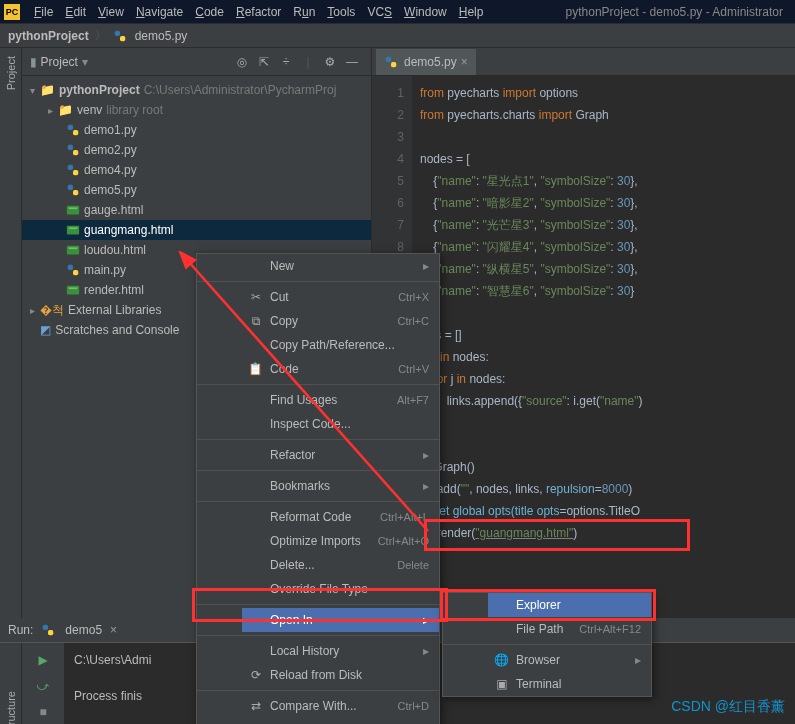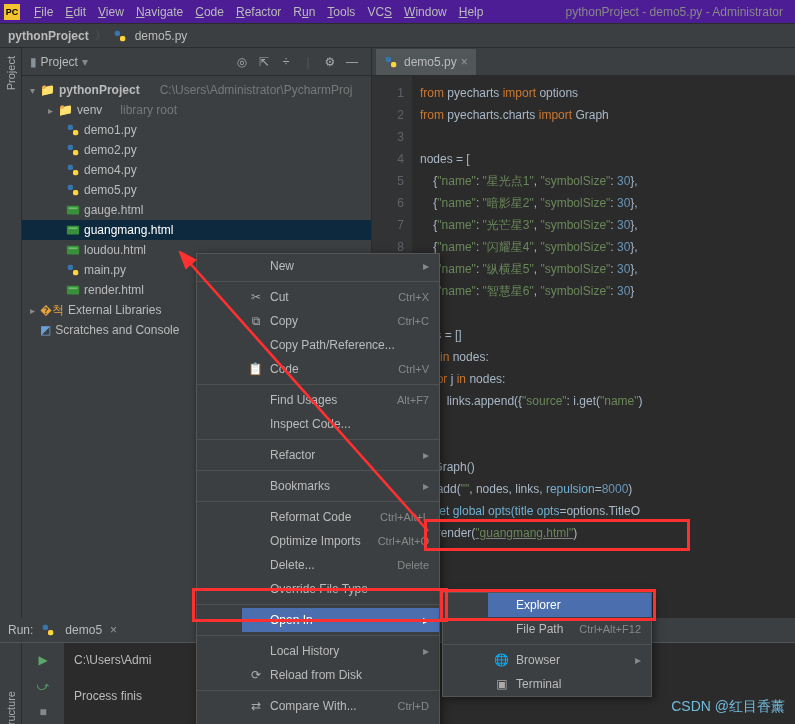--- a/index.html
+++ b/index.html
@@ -1,17 +1,17 @@
 <!DOCTYPE html>
 <html><head>
 <meta charset="utf-8">
 <style>
 * { margin: 0; padding: 0; box-sizing: border-box; font-family: "Segoe UI", Arial, sans-serif; font-size: 12px; }
 body { background: #3c3f41; color: #bbbbbb; width: 795px; height: 724px; overflow: hidden; position: relative; }
-.title-bar { height: 24px; background: #4c1d95; display: flex; align-items: center; padding: 0 4px; border-bottom: 1px solid #2b2b2b; }
+.title-bar { height: 24px; background: #0f172a; display: flex; align-items: center; padding: 0 4px; border-bottom: 1px solid #2b2b2b; }
 .app-icon { width: 16px; height: 16px; background: #f4c430; color: #000; font-size: 9px; font-weight: bold; display: flex; align-items: center; justify-content: center; margin-right: 8px; }
 .menu-item { padding: 0 6px; cursor: pointer; }
 .menu-item u { text-decoration: underline; }
 .title-text { margin-left: auto; color: #888; padding-right: 8px; }
 .breadcrumb { height: 24px; background: #3c3f41; display: flex; align-items: center; padding: 0 8px; gap: 6px; border-bottom: 1px solid #2b2b2b; }
 .breadcrumb .sep { color: #666; }
 .py-icon { width: 14px; height: 14px; display: inline-flex; align-items: center; justify-content: center; margin-right: 2px; }
 .main-row { display: flex; height: 570px; }
 .left-stripe { width: 22px; background: #3c3f41; border-right: 1px solid #2b2b2b; display: flex; flex-direction: column; align-items: center; padding-top: 8px; gap: 18px; }
 .vtext { writing-mode: vertical-rl; transform: rotate(180deg); color: #aaa; font-size: 11px; cursor: pointer; }
@@ -39,21 +39,21 @@
 .str { color: #6a8759; }
 .num { color: #6897bb; }
 .ref { color: #72b0d1; text-align: center; }
 .guangmang-underline { text-decoration: underline; text-decoration-color: #808080; }
 .render-box { border: 3px solid #ff3030; position: absolute; left: 424px; top: 519px; width: 266px; height: 32px; pointer-events: none; }
 .run-panel { height: 104px; border-top: 1px solid #555; background: #2b2b2b; display: flex; }
 .run-tabs { height: 24px; background: #3c3f41; display: flex; align-items: center; padding: 0 8px; gap: 8px; }
 .run-left { width: 42px; background: #3c3f41; display: flex; flex-direction: column; align-items: center; padding-top: 6px; gap: 4px; }
 .run-btn { width: 22px; height: 22px; display: flex; align-items: center; justify-content: center; cursor: pointer; }
 .run-output { flex: 1; font-family: Consolas, monospace; color: #bbb; padding: 6px 10px; line-height: 22px; font-size: 13px; }
-.watermark { position: absolute; right: 10px; bottom: 8px; color: #7dd3fc; font-size: 14px; opacity: 0.85; }
+.watermark { position: absolute; right: 10px; bottom: 8px; color: #0ea5e9; font-size: 14px; opacity: 0.85; }
 
 .ctx { position: absolute; background: #3c3f41; border: 1px solid #555; box-shadow: 2px 2px 8px rgba(0,0,0,.5); }
 .ctx-main { left: 196px; top: 253px; width: 244px; }
 .ctx-row { height: 24px; display: flex; align-items: center; padding: 0 10px 0 28px; position: relative; cursor: pointer; color: #bbb; margin-left: 45px; }
 .ctx-row .sc { margin-left: auto; color: #888; font-size: 11px; }
 .ctx-row .sub { margin-left: auto; color: #888; }
 .ctx-sep { height: 1px; background: #515151; margin: 3px 0; }
 .ctx-row .ricon { position: absolute; left: 6px; width: 16px; text-align: center; color: #aaa; }
 .ctx-row.hl { background: #4b6eaf; color: #fff; }
 .ctx-row.hl .sc, .ctx-row.hl .sub { color: #fff; }
@@ -112,27 +112,27 @@
       <span class="tool-icon">÷</span>
       <span class="tool-icon" style="color:#555">|</span>
       <span class="tool-icon">⚙</span>
       <span class="tool-icon">—</span>
     </div>
     <div class="tree">
       <div class="tree-row">
         <span class="arrow">▾</span>
           <span class="folder-icon">📁</span>
         <b>pythonProject</b>
-        <span class="dim" style="margin-left:20px">C:\Users\Administrator\PycharmProj</span>
+        <span class="dim" style="margin-left:4px">C:\Users\Administrator\PycharmProj</span>
       </div>
       <div class="tree-row indent1">
         <span class="arrow">▸</span>
           <span class="folder-icon">📁</span>
         <span>venv</span>
-        <span class="dim" style="margin-left:18px">library root</span>
+        <span class="dim" style="margin-left:4px">library root</span>
       </div>
       <div id="files">
           <div class="tree-row indent2">
             <span class="file-icon">
               <svg class="pysvg" viewBox="0 0 16 16">
                 <rect x="2" y="2" width="6" height="6" rx="2" fill="#3776ab"></rect>
                 <rect x="8" y="8" width="6" height="6" rx="2" fill="#ffd43b"></rect>
               </svg>
             </span>
             <span>demo1.py</span>

